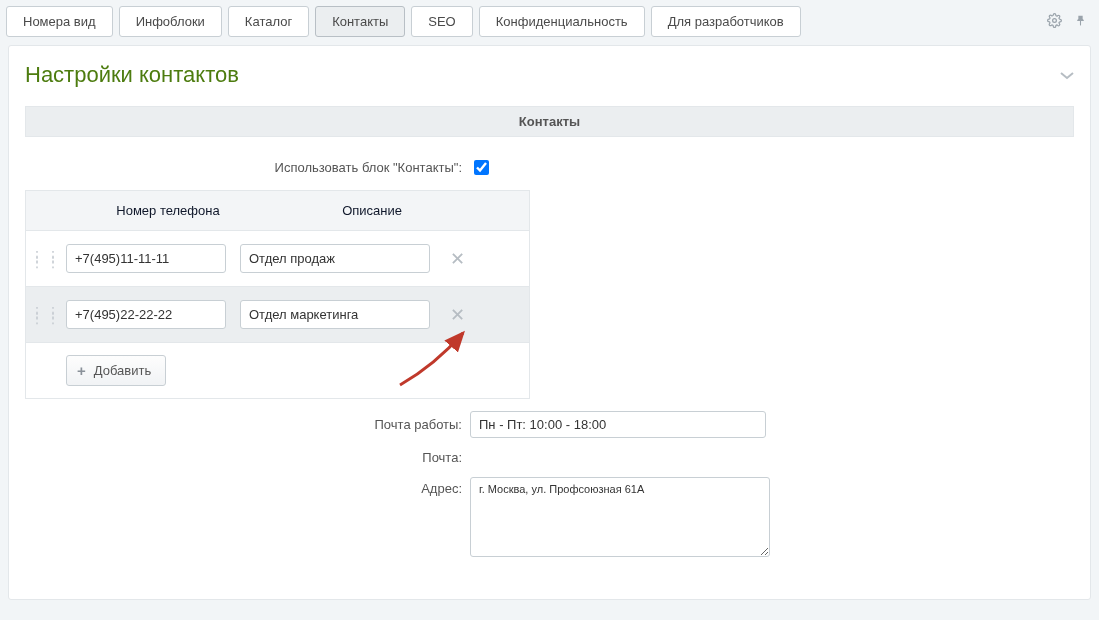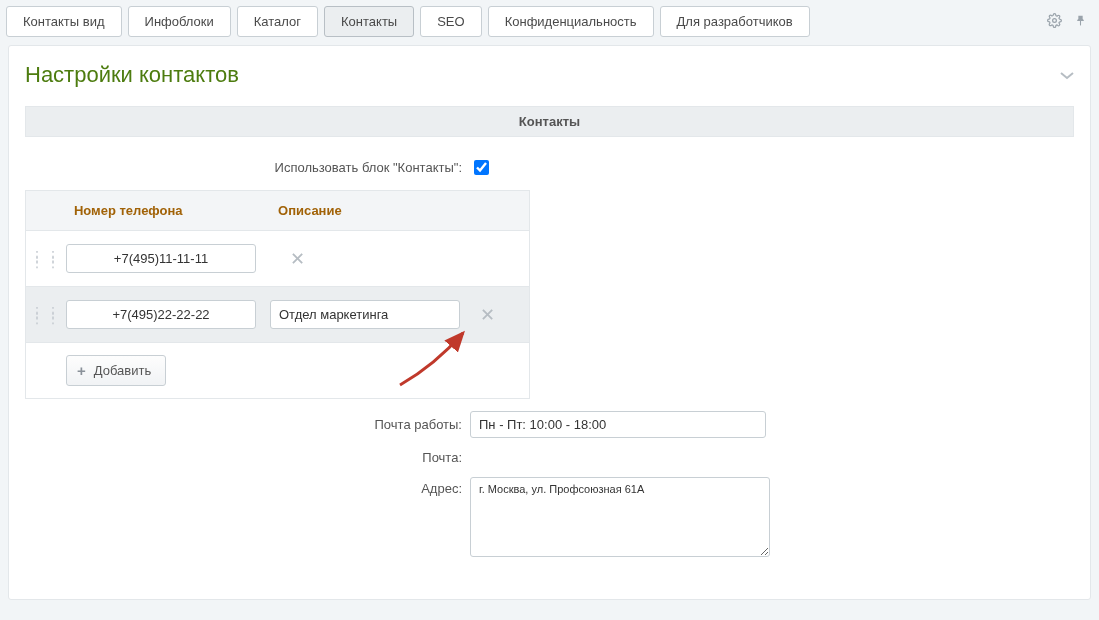--- a/index.html
+++ b/index.html
@@ -96,22 +96,23 @@
     border: 1px solid #e3e7ea;
     width: 505px;
   }
   .phones-head {
     display: flex;
     background: #f3f5f7;
     border-bottom: 1px solid #e3e7ea;
   }
   .head-col {
     padding: 12px 8px;
-    font-weight: bold;
-    color: #a16207;
+    text-align: center;
+    font-weight: normal;
+    color: #0f172a;
     font-size: 13px;
   }
   .col-drag { width: 40px; }
   .col-phone { width: 205px; }
   .col-desc { width: 205px; }
   .col-del { width: 55px; }
   .phone-row {
     display: flex;
     align-items: center;
     padding: 13px 0;
@@ -128,21 +129,21 @@
     letter-spacing: 2px;
   }
   .phone-input, .desc-input {
     border: 1px solid #c8cfd4;
     border-radius: 3px;
     padding: 6px 8px;
     font-size: 13px;
     font-family: inherit;
     color: #333;
   }
-  .phone-input { width: 190px; margin-right: 14px; text-align: center; }
+  .phone-input { width: 160px; margin-right: 14px; }
   .desc-input { width: 190px; }
   .del-btn {
     width: 55px;
     text-align: center;
     color: #b6bdc3;
     font-size: 18px;
     cursor: pointer;
   }
   .add-btn-wrap {
     padding: 12px 0 12px 40px;
@@ -188,21 +189,21 @@
     position: absolute;
     left: 395px;
     top: 315px;
     pointer-events: none;
   }
 </style>
 </head>
 <body>
 
 <div class="top-tabs">
-  <div class="tab">Контакты вид</div>
+  <div class="tab">Номера вид</div>
   <div class="tab">Инфоблоки</div>
   <div class="tab">Каталог</div>
   <div class="tab active">Контакты</div>
   <div class="tab">SEO</div>
   <div class="tab">Конфиденциальность</div>
   <div class="tab">Для разработчиков</div>
   <div class="top-spacer"></div>
   <span class="top-icon">
     <svg width="15" height="15" viewBox="0 0 24 24" fill="none" stroke="#9aa3ab" stroke-width="2">
       <circle cx="12" cy="12" r="3"></circle>
@@ -238,20 +239,21 @@
       <div class="phones-head">
         <div class="head-col col-drag"></div>
         <div class="head-col col-phone">Номер телефона</div>
         <div class="head-col col-desc">Описание</div>
         <div class="head-col col-del"></div>
       </div>
 
       <div class="phone-row">
         <div class="drag-handle">⋮⋮<br>⋮⋮</div>
         <input class="phone-input" value="+7(495)11-11-11" style="">
+        <input class="desc-input" value="Отдел продаж" style="">
         <div class="del-btn">✕</div>
       </div>
 
       <div class="phone-row alt">
         <div class="drag-handle">⋮⋮<br>⋮⋮</div>
         <input class="phone-input" value="+7(495)22-22-22" style="">
         <input class="desc-input" value="Отдел маркетинга" style="">
         <div class="del-btn">✕</div>
       </div>
 

